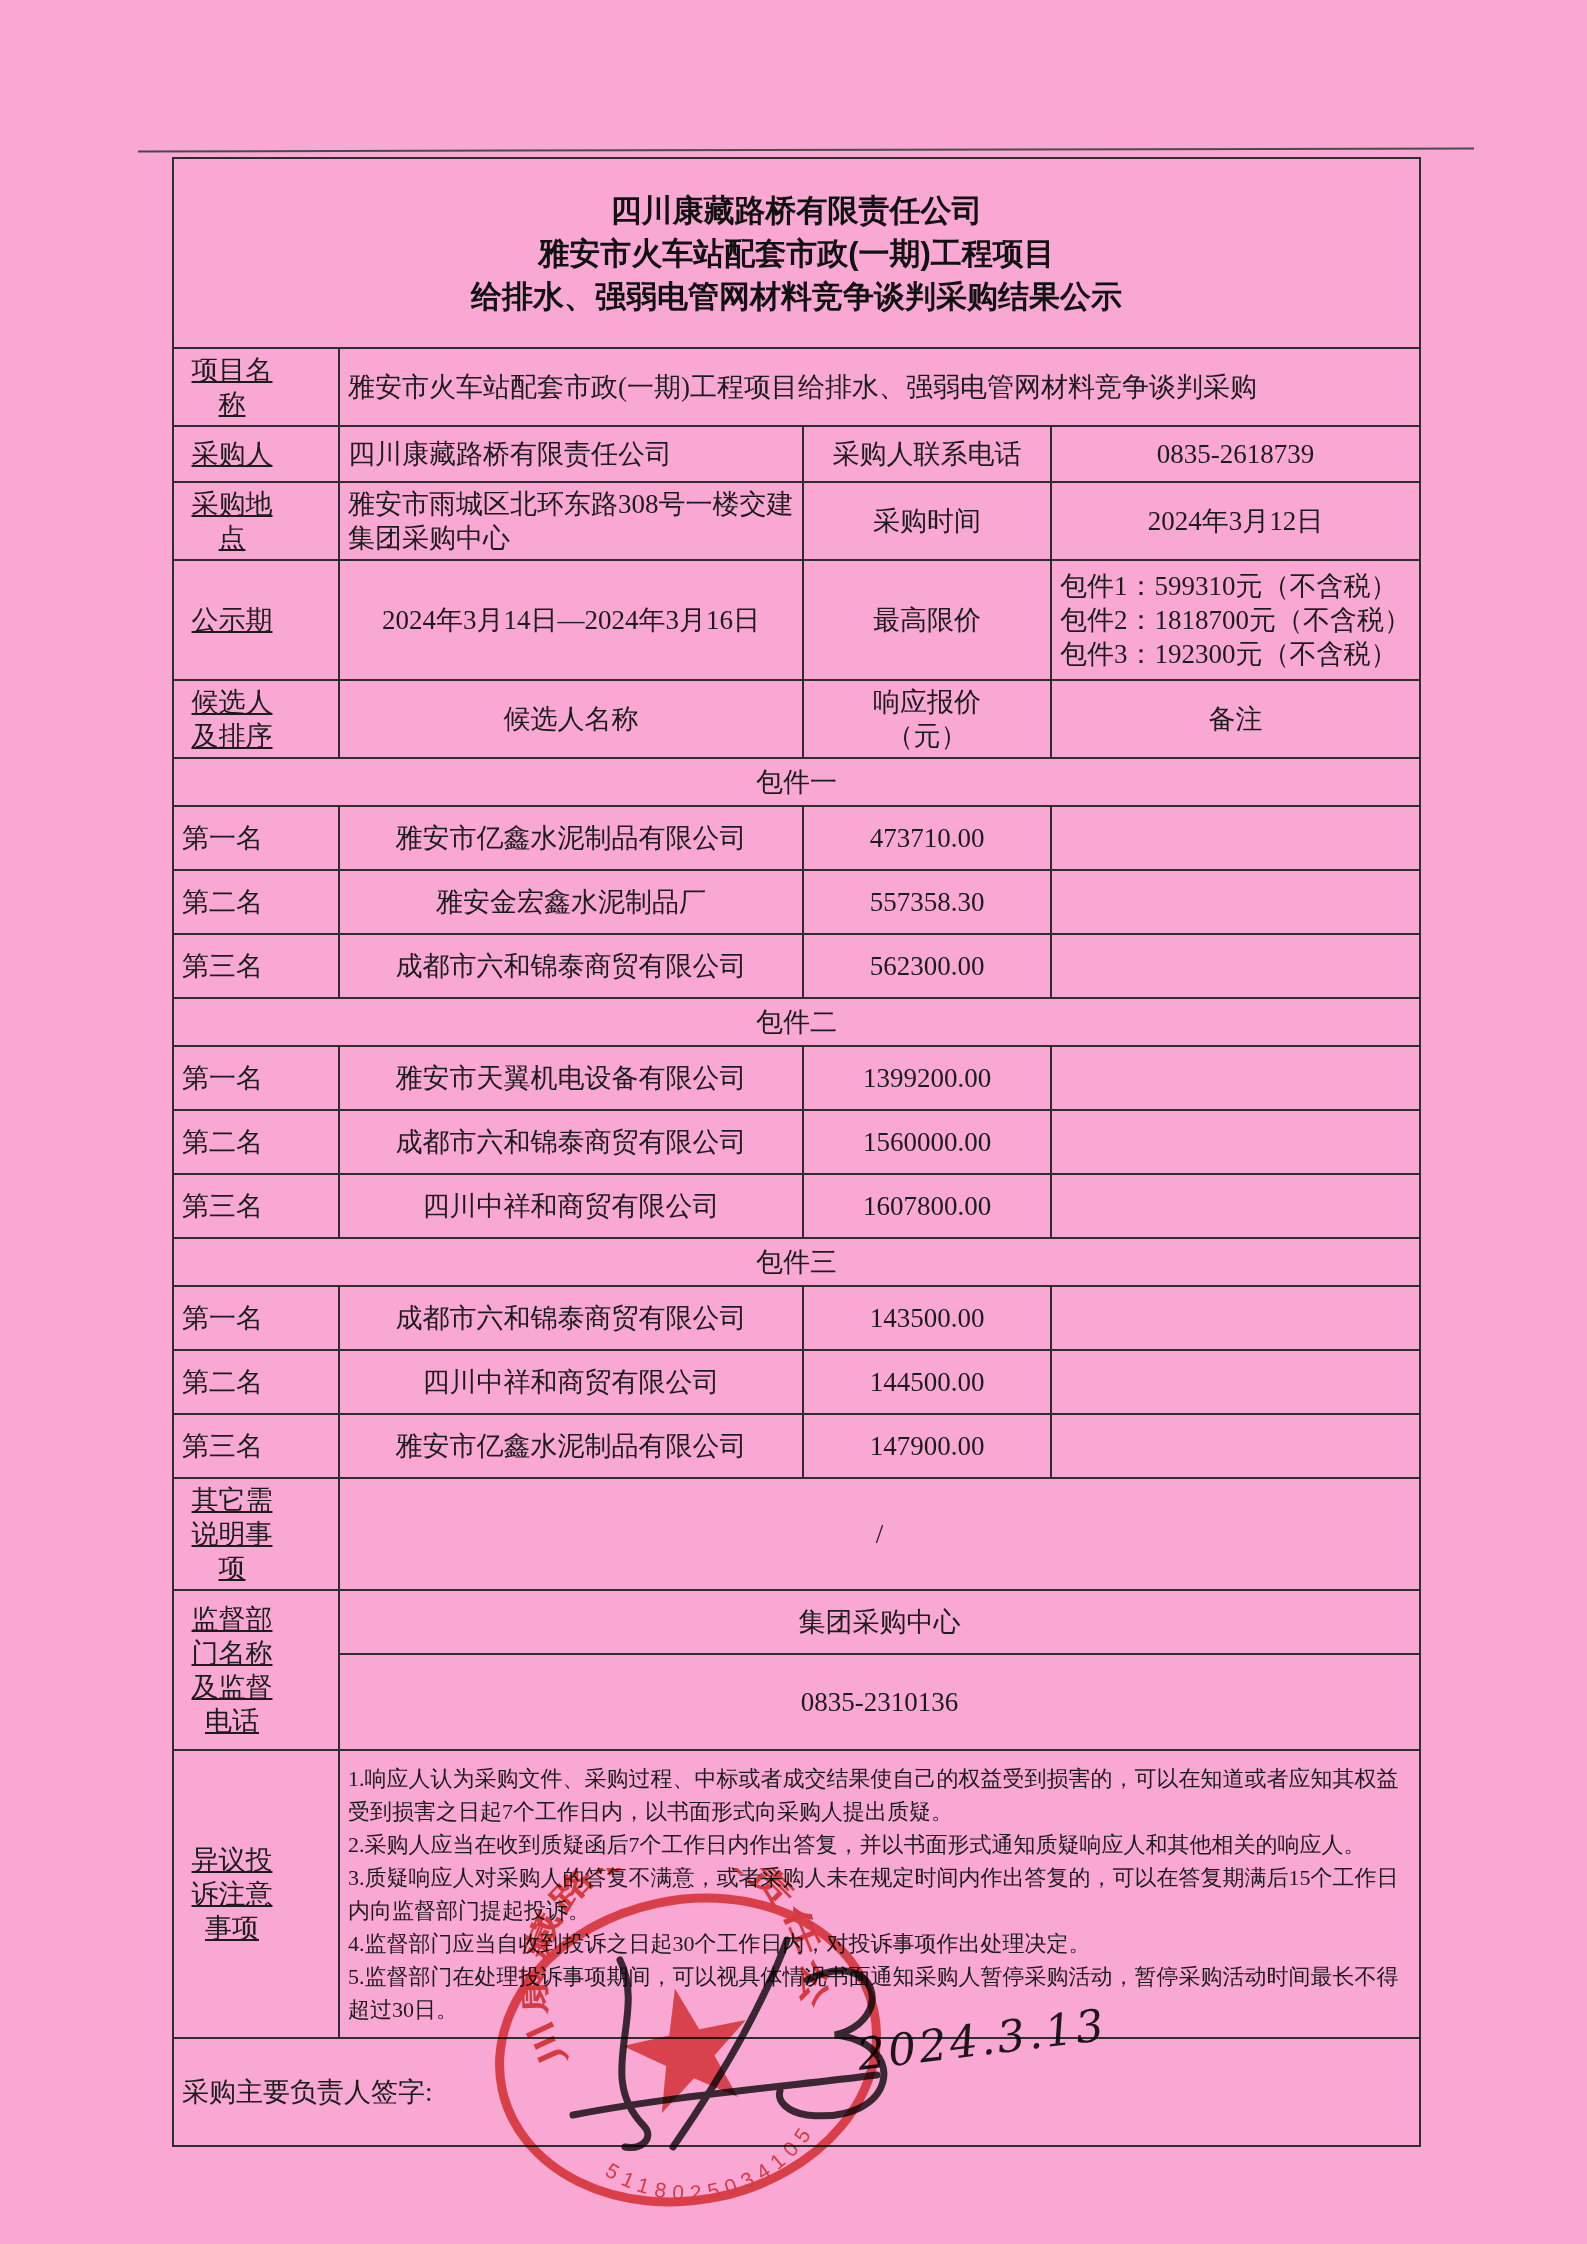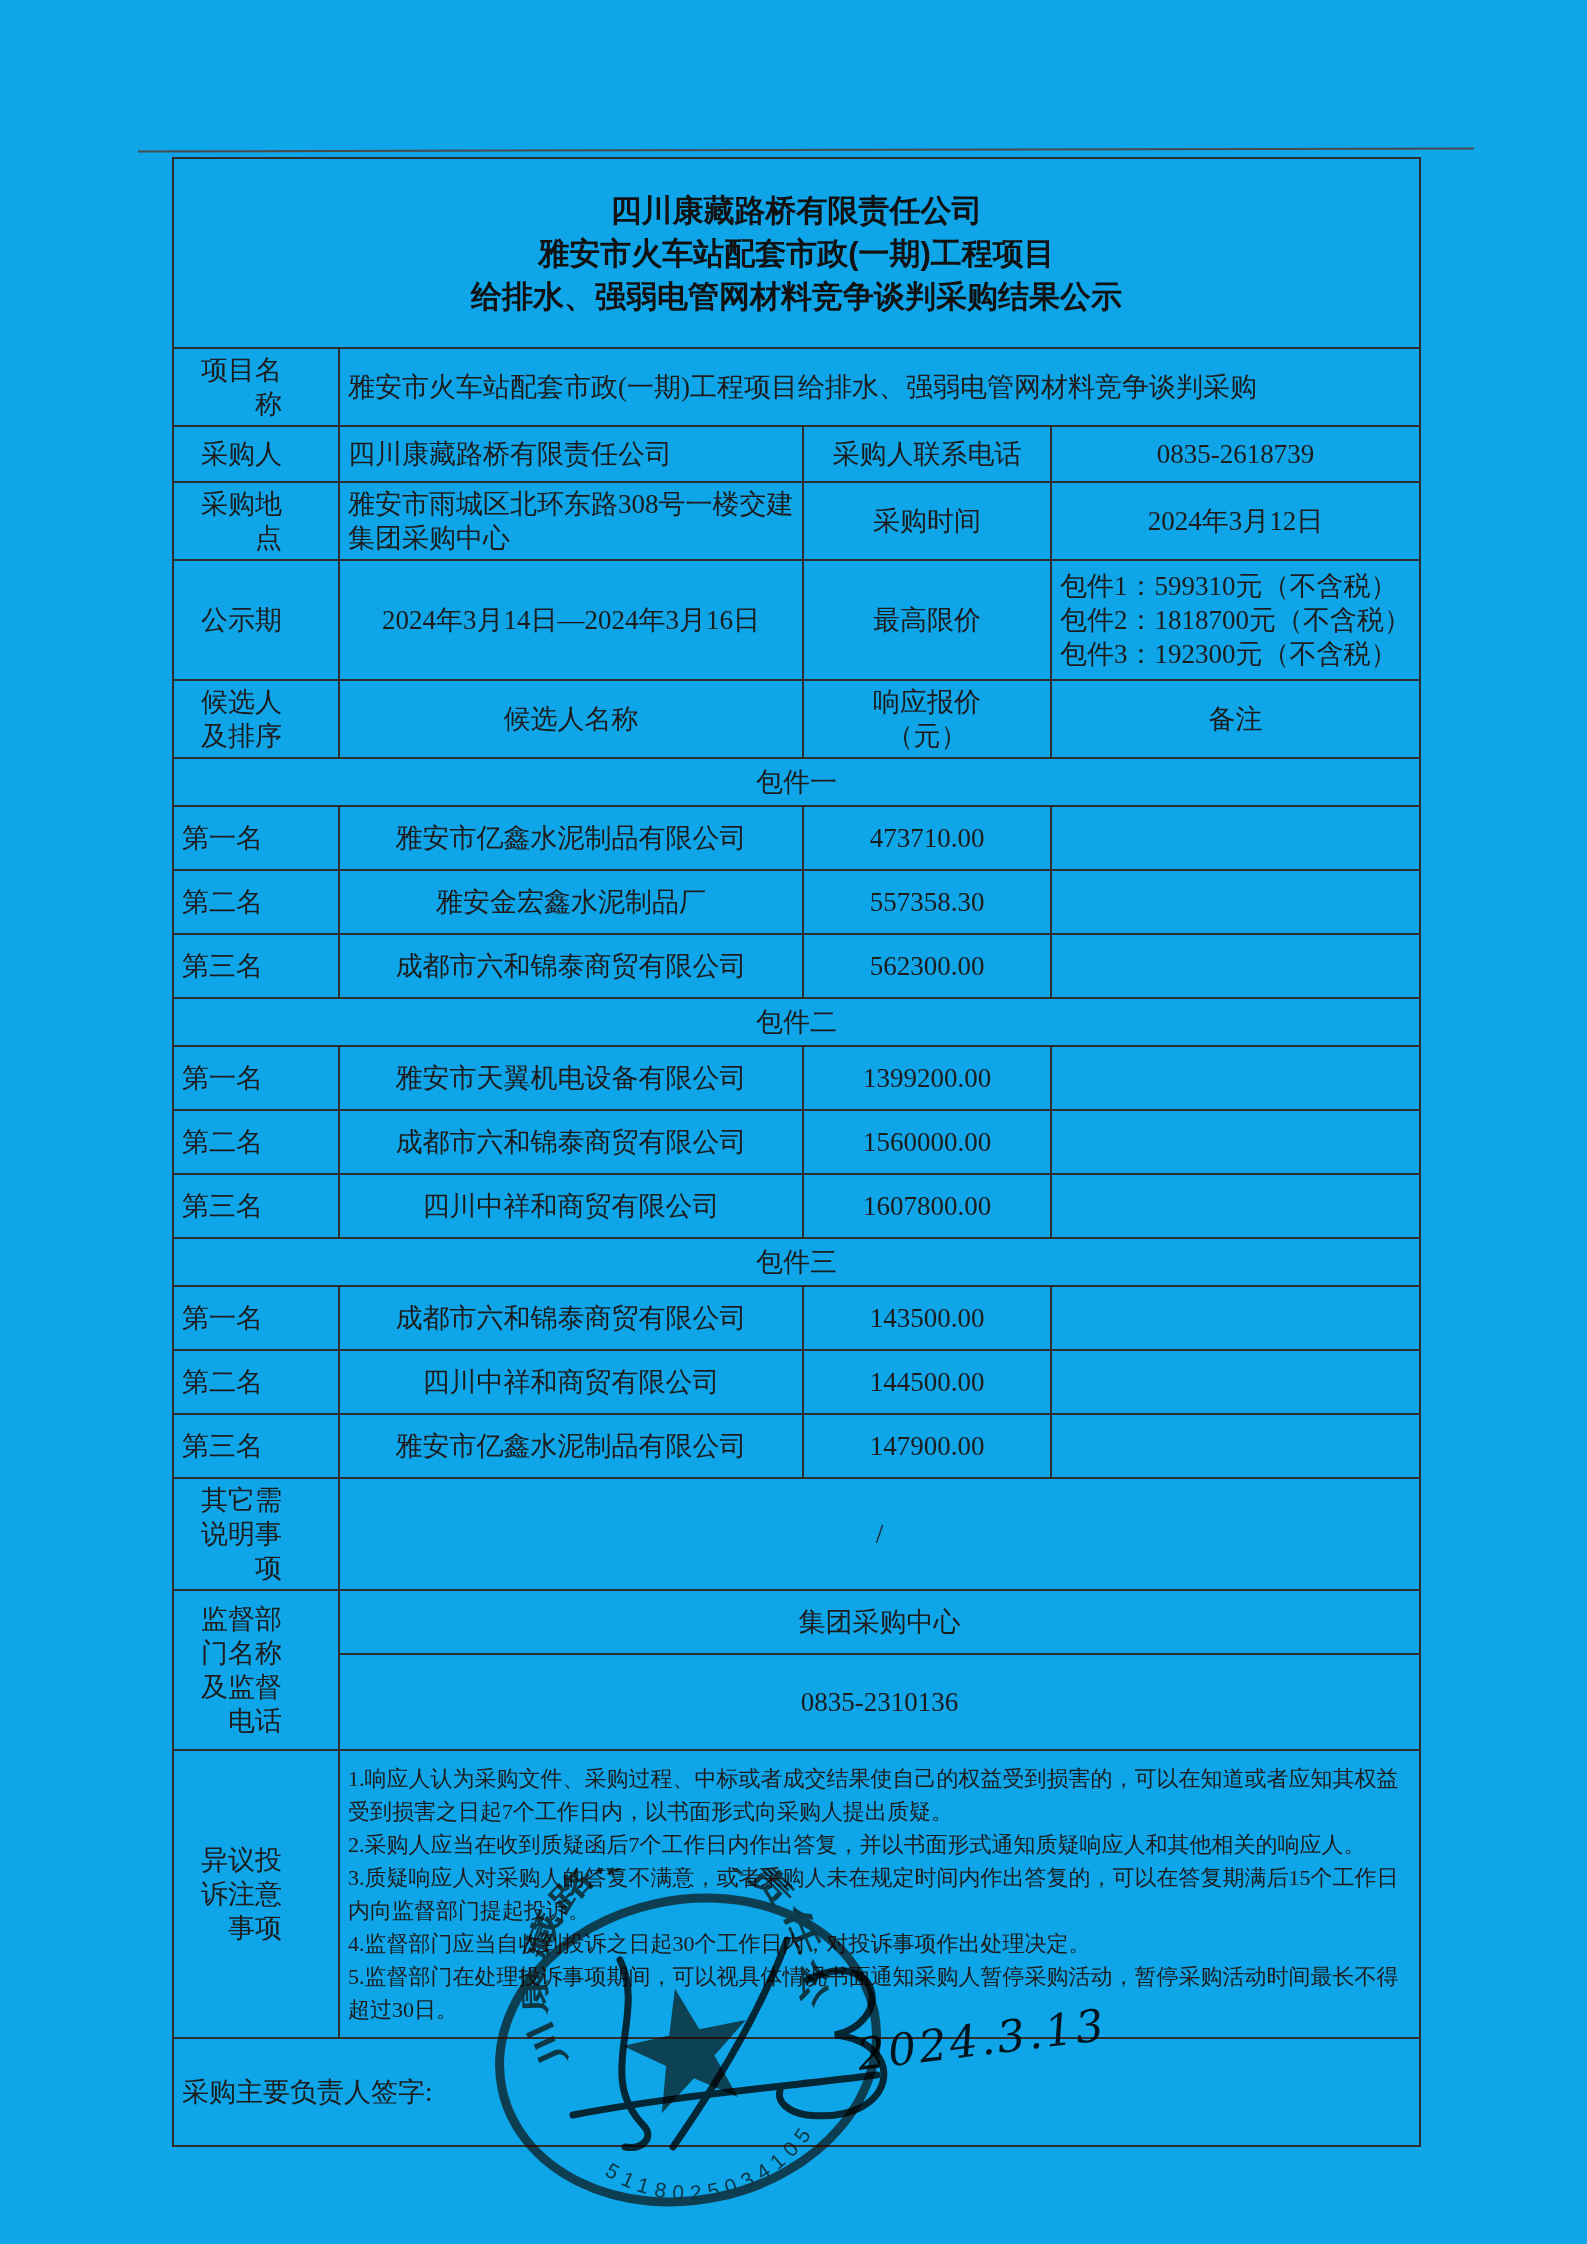--- a/index.html
+++ b/index.html
@@ -1,19 +1,19 @@
 <!DOCTYPE html>
 <html><head>
 <meta charset="utf-8">
 <style>
   html,body{margin:0;padding:0;background:#e8e8e8;}
   .page{
     position:relative;
     width:1587px;height:2244px;
-    background:#0ea5e9;
+    background:#f9a8d4;
     overflow:hidden;
     font-family:"Liberation Serif", serif;
     color:#1c1c1c;
   }
   .scan-topline{
     position:absolute;left:138px;top:149px;width:1336px;height:2px;
     background:#4a4a4a;transform:rotate(-0.12deg);
   }
   table.doc{
     position:absolute;left:172px;top:157px;
@@ -30,21 +30,21 @@
     overflow:hidden;
   }
   col.c1{width:166px;} col.c2{width:464px;} col.c3{width:248px;} col.c4{width:369px;}
 
   .title-cell{text-align:center;}
   .title-cell .tline{
     font-family:"Liberation Sans", sans-serif;
     font-weight:bold;font-size:31px;line-height:43px;color:#111;
   }
   .lbl{text-align:left;padding-left:10px;}
-  .lblbox{display:inline-block;width:100px;text-align:right;word-break:break-all;}
+  .lblbox{display:inline-block;width:100px;text-align:center;word-break:break-all;text-decoration:underline;}
   .val-left{text-align:left;padding-left:14px;}
   .val-center{text-align:center;}
   .mid-lbl{text-align:center;}
   .pre{white-space:pre-line;}
   .price-wrap{display:inline-block;text-align:left;}
   .band{text-align:center;font-size:27px;border-radius:11px;}
   .rank-cell{text-align:left;padding-left:14px;}
   .num{font-family:"Liberation Serif", serif;}
   .objection-cell{vertical-align:middle;padding:10px 12px 10px 14px;}
   .objection-cell .oline{font-size:22px;line-height:33px;text-align:left;}

